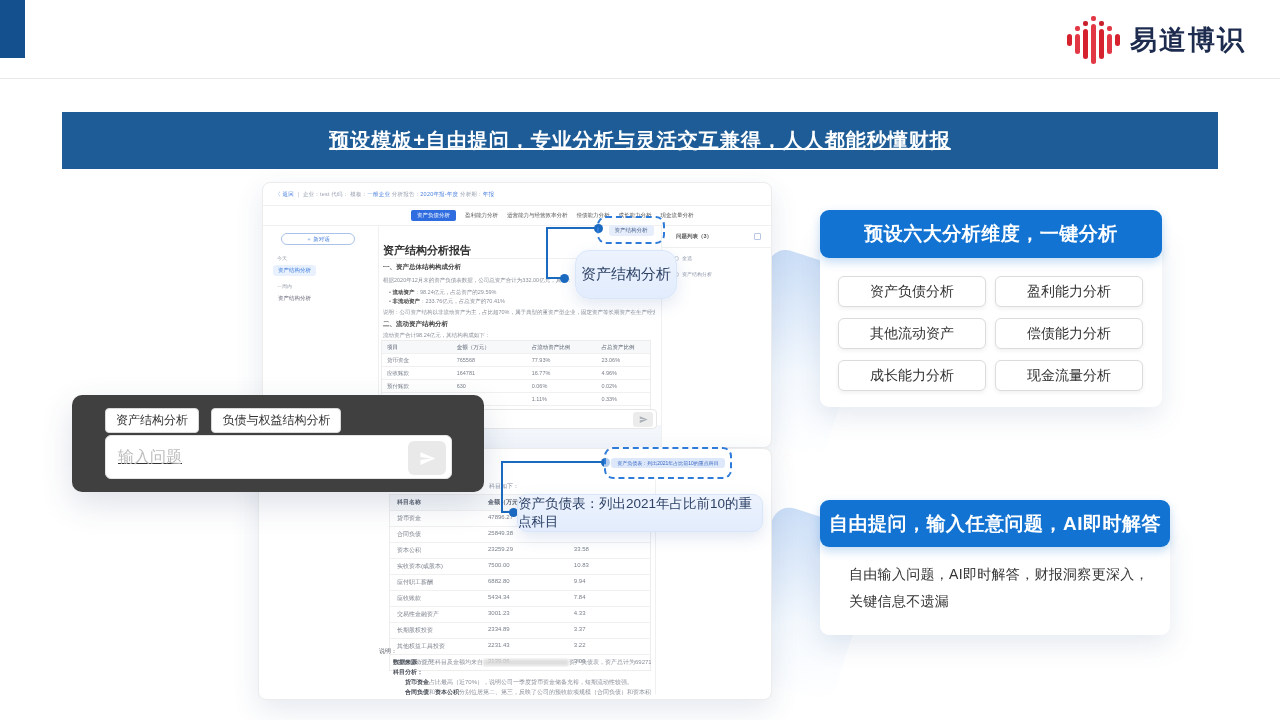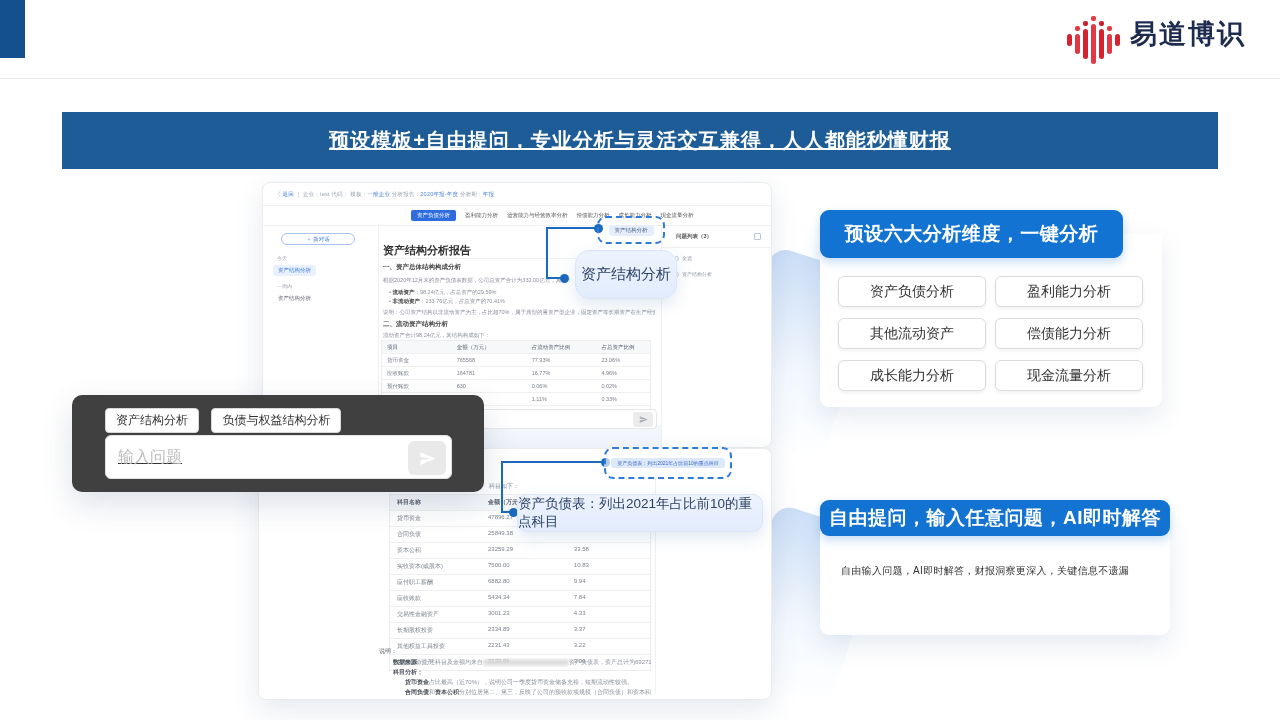--- a/index.html
+++ b/index.html
@@ -4,21 +4,21 @@
 <style>
   * { margin:0; padding:0; box-sizing:border-box; }
   html,body { width:1280px; height:720px; background:#fff; overflow:hidden;
               font-family:"Liberation Sans","DejaVu Sans",sans-serif; }
   .page { position:relative; width:1280px; height:720px; background:#fff; }
   .abs { position:absolute; }
 
   
   .hdr-square { left:0; top:9; width:25px; height:58px; background:#14508e; }
   .hdr-title  { left:40px; top:20px; font-size:28px; font-weight:800; color:#1e2b49; letter-spacing:1px; }
-  .logo-wrap  { right:34px; top:16px; display:flex; align-items:flex-start; gap:10px; }
+  .logo-wrap  { right:34px; top:16px; display:flex; align-items:center; gap:10px; }
   .logo-icon  { display:flex; align-items:center; gap:3px; height:48px; }
   .logo-col   { display:flex; flex-direction:column; align-items:center; gap:3px; }
   .logo-dot   { width:5px; height:5px; border-radius:2px; background:#e23744; }
   .logo-bar   { width:5px; border-radius:3px; background:#d6212f; }
   .logo-text  { font-size:27px; font-weight:600; color:#1d2b4f; letter-spacing:2px; }
   .hdr-divider{ left:0; top:78px; width:1280px; height:1px; background:#e9e9e9; }
 
   
   .banner { left:62px; top:112px; width:1156px; height:57px; background:#1d5c96;
             display:flex; align-items:center; justify-content:center; }
@@ -102,21 +102,21 @@
 
   
   .panel { z-index:2; }
   .panel-hdr { background:#1273d2; border-radius:9px; display:flex; align-items:center; justify-content:center;
                box-shadow:0 4px 10px rgba(18,115,210,.25); }
   .panel-hdr span { color:#fff; font-size:19px; font-weight:700; letter-spacing:.5px; }
   .panel-body { background:#fff; border-radius:0 0 9px 9px; box-shadow:0 10px 26px rgba(60,90,140,.13); }
   .dim-btn { position:absolute; width:148px; height:31px; background:#fff; border:1px solid #dcdcdc;
              border-radius:6px; box-shadow:0 2px 4px rgba(0,0,0,.06); display:flex; align-items:center;
              justify-content:center; font-size:14px; color:#333; }
-  .qa-text { font-size:10px; color:#333; line-height:1.9; letter-spacing:.3px; }
+  .qa-text { font-size:14px; color:#333; line-height:1.9; letter-spacing:.3px;margin-left:8px; }
 
   svg { display:block; }
 </style>
 </head>
 <body>
 
 <div class="page">
 
   <div class="abs hdr-square"></div>
   <div class="abs logo-wrap">
@@ -368,32 +368,32 @@
       <div class="qsend">
         <svg width="17" height="17" viewBox="0 0 24 24">
             <path d="M2 21l21-9L2 3v7l15 2-15 2z" fill="#ffffff"></path>
           </svg>
       </div>
     </div>
   </div>
 
   <div class="abs panel" style="left:820px; top:210px; width:342px; height:197px;">
     <div class="panel-body abs" style="left:0; top:24px; width:342px; height:173px;"></div>
-    <div class="panel-hdr abs" style="left:0; top:0; width:303px; height:48px;">
+    <div class="panel-hdr abs" style="left:0; top:0; width:342px; height:48px;">
       <span>预设六大分析维度，一键分析</span>
     </div>
     <div class="dim-btn" style="left:18px; top:66px;">资产负债分析</div>
     <div class="dim-btn" style="left:175px; top:66px;">盈利能力分析</div>
     <div class="dim-btn" style="left:18px; top:108px;">其他流动资产</div>
     <div class="dim-btn" style="left:175px; top:108px;">偿债能力分析</div>
     <div class="dim-btn" style="left:18px; top:150px;">成长能力分析</div>
     <div class="dim-btn" style="left:175px; top:150px;">现金流量分析</div>
   </div>
 
   <div class="abs panel" style="left:820px; top:500px; width:350px; height:135px;">
     <div class="panel-body abs" style="left:0; top:24px; width:350px; height:111px;"></div>
-    <div class="panel-hdr abs" style="left:0; top:0; width:350px; height:36px;">
+    <div class="panel-hdr abs" style="left:0; top:0; width:350px; height:47px;">
       <span>自由提问，输入任意问题，AI即时解答</span>
     </div>
     <div class="abs qa-text" style="left:21px; top:61px; width:312px;">自由输入问题，AI即时解答，财报洞察更深入，关键信息不遗漏</div>
   </div>
 
 </div>
 
 </body></html>

